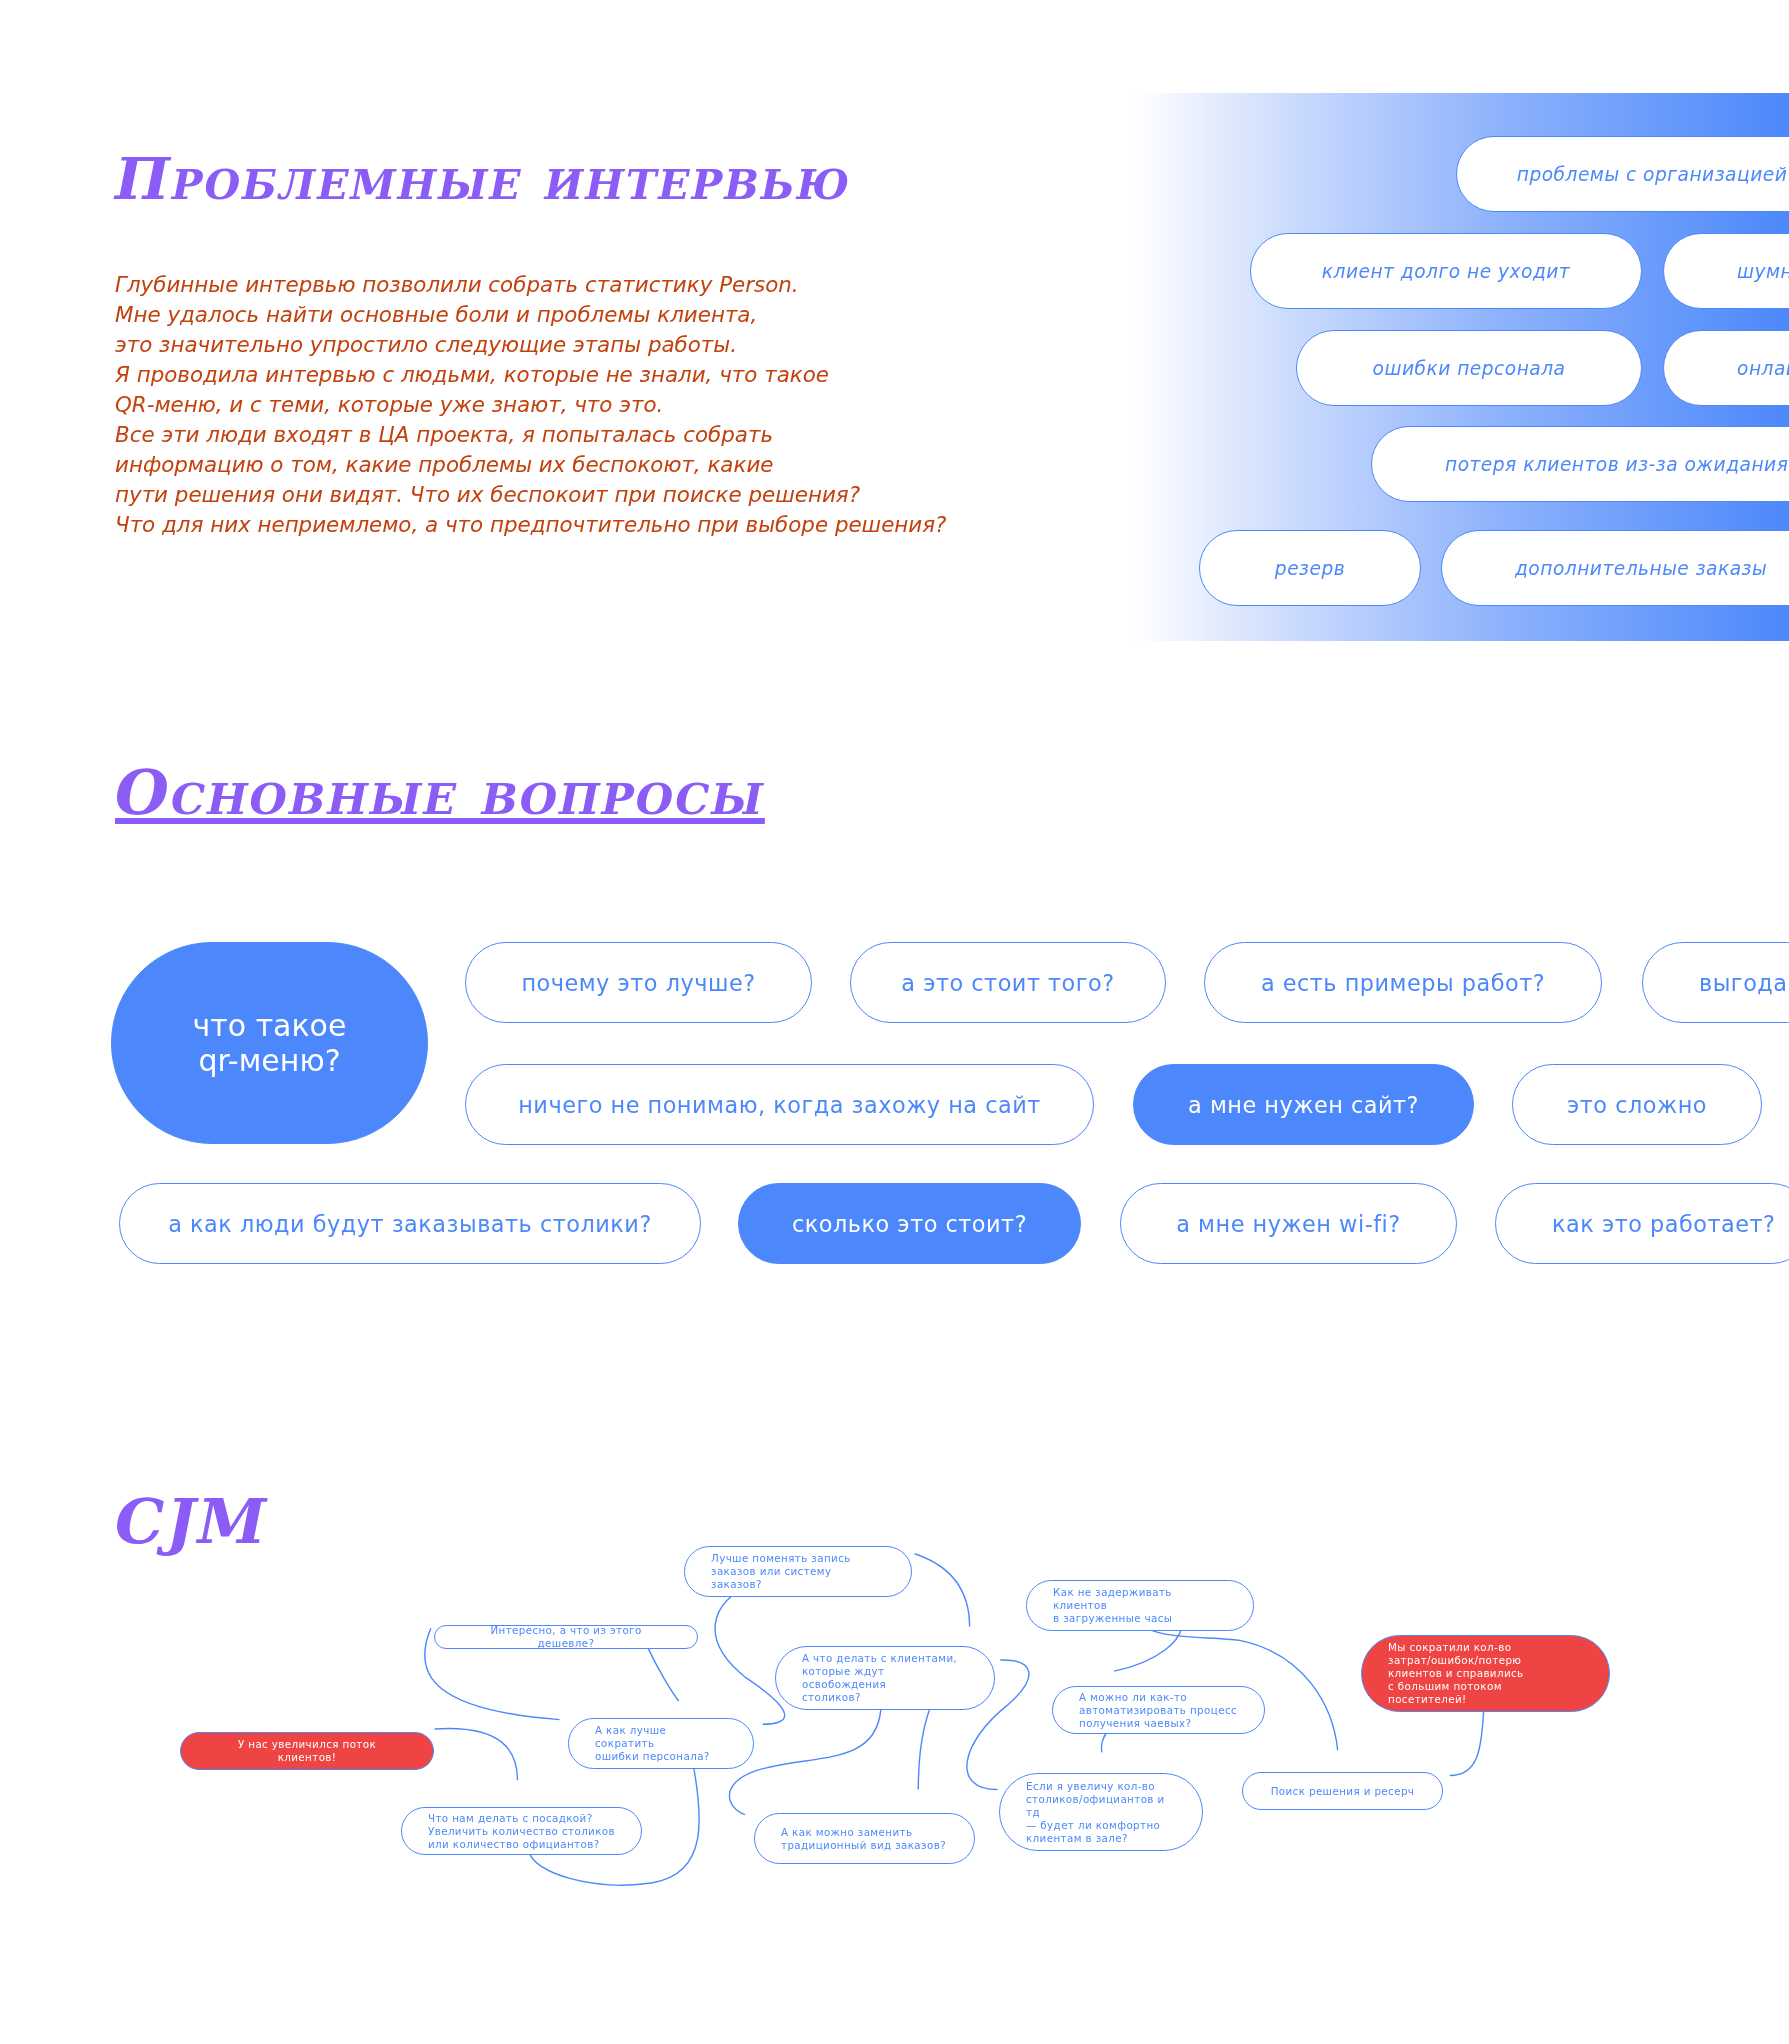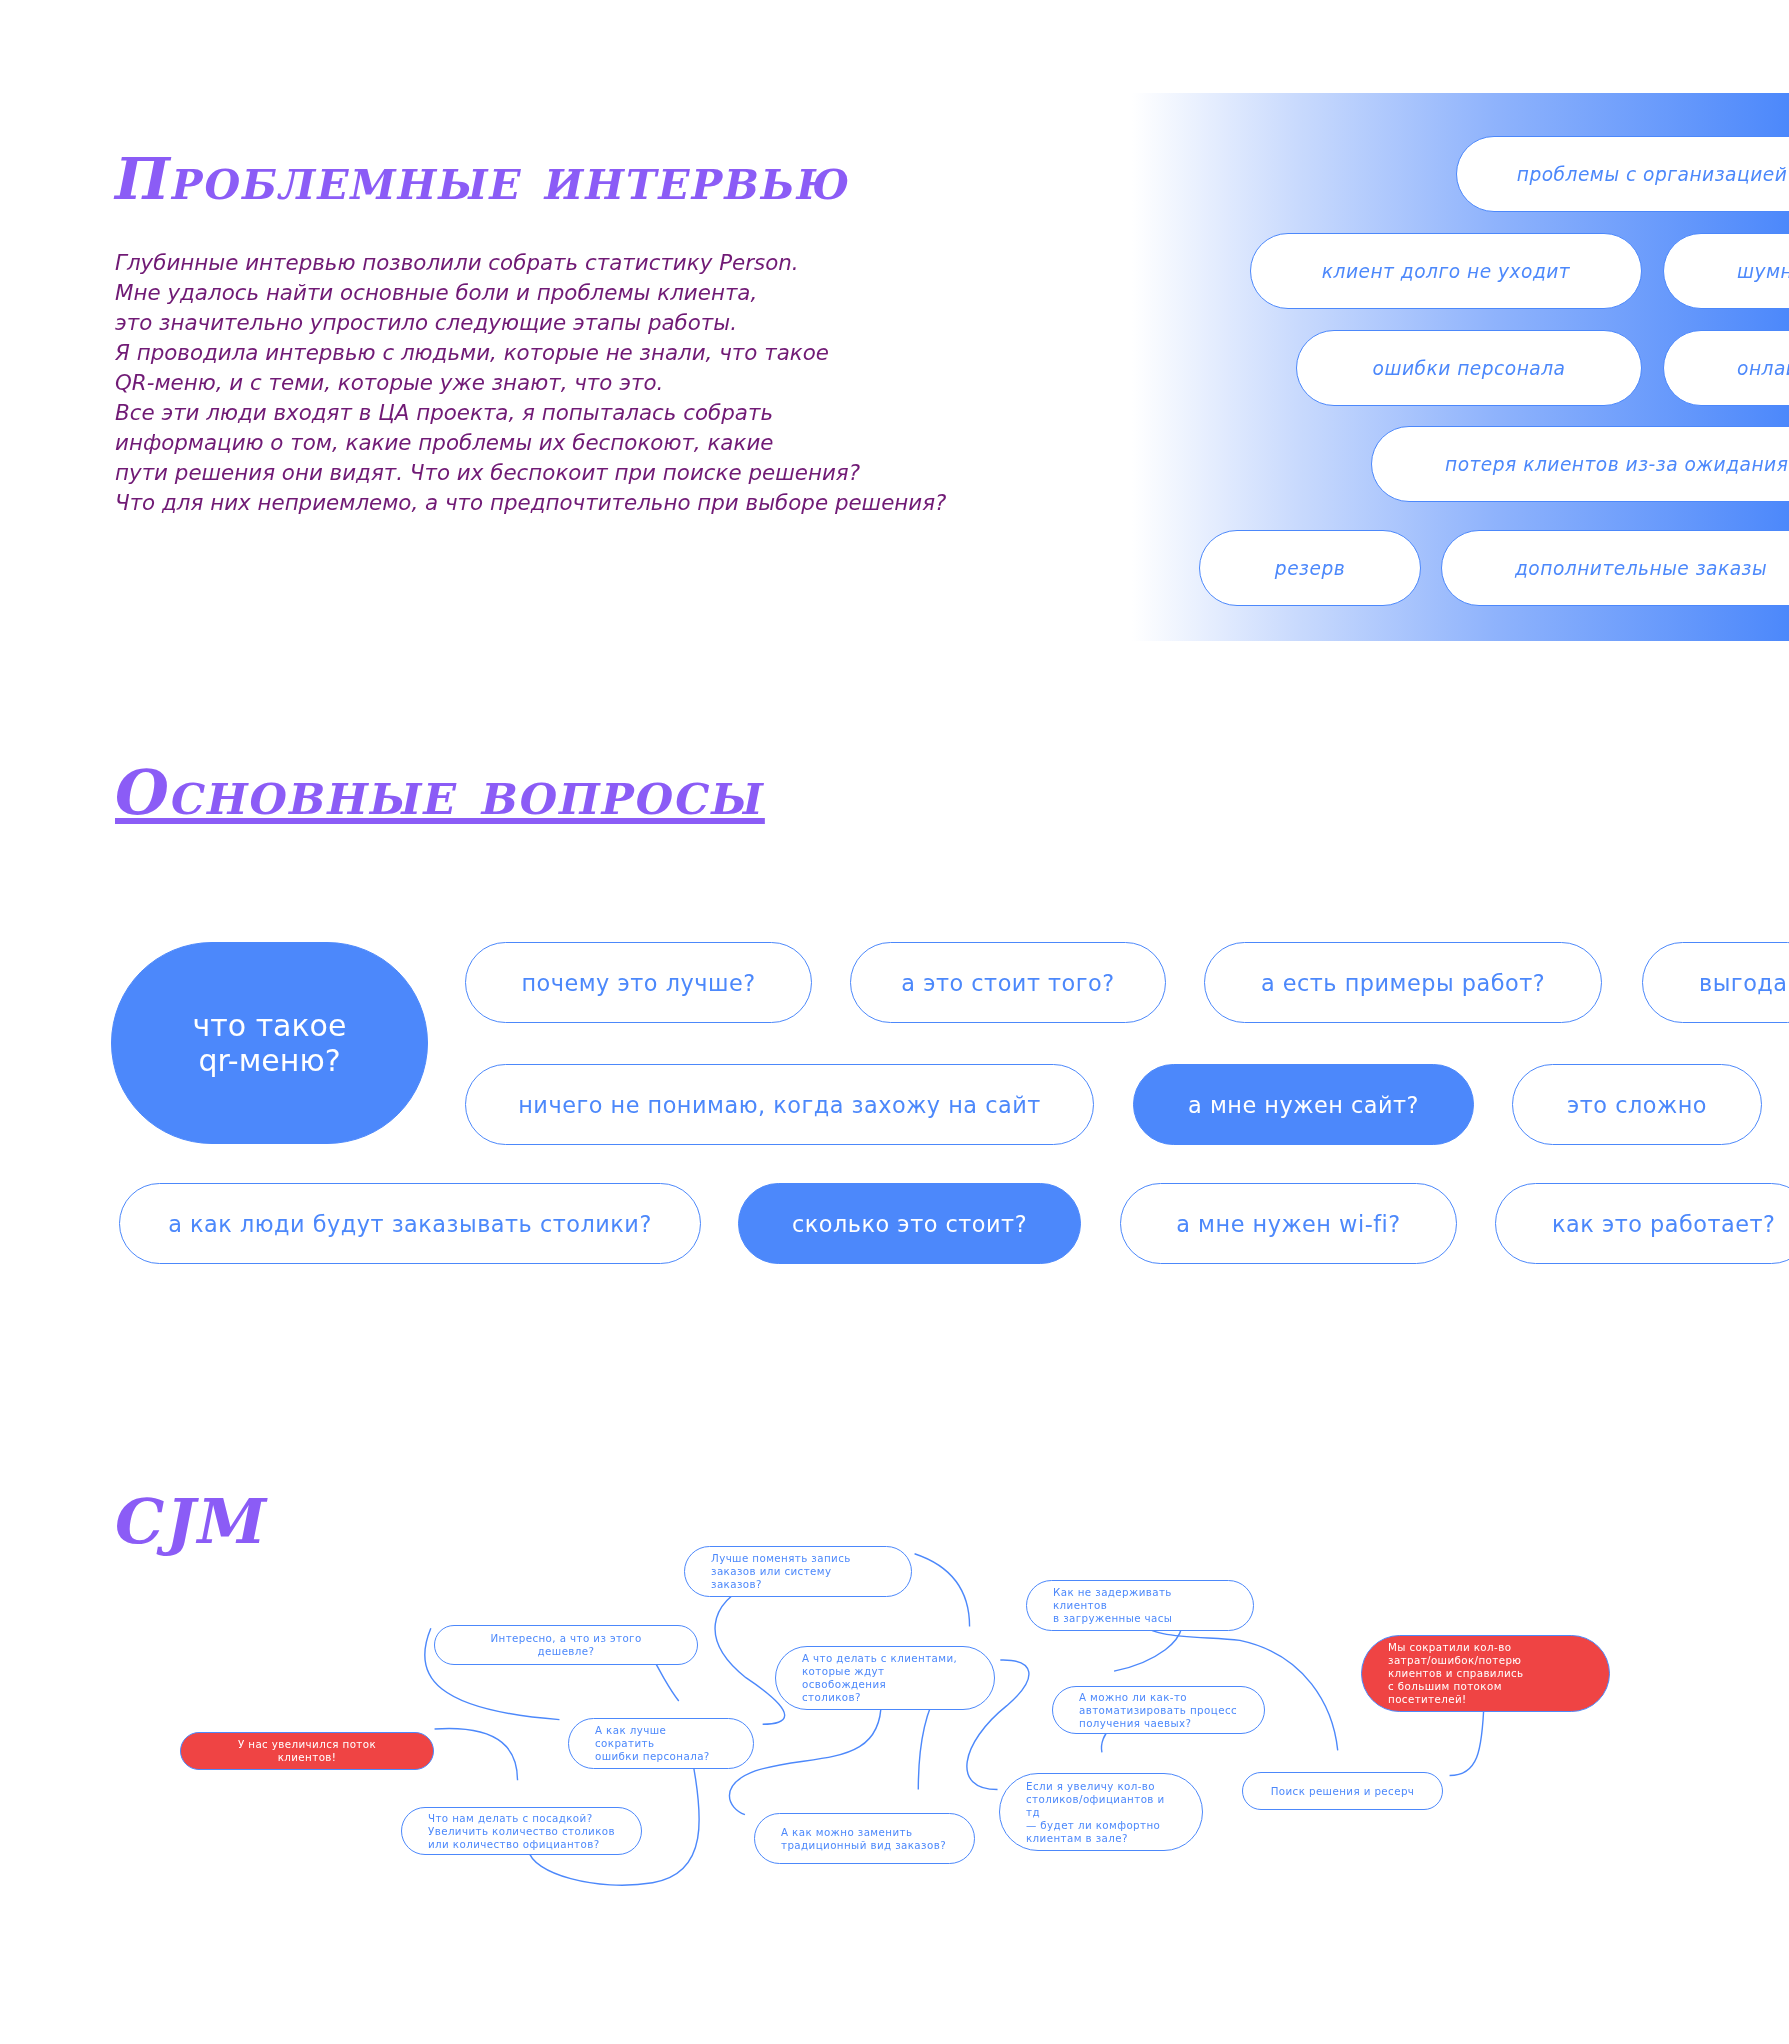--- a/index.html
+++ b/index.html
@@ -3,21 +3,21 @@
 <meta charset="utf-8">
 <style>
   html, body { margin:0; padding:0; }
   body { width:1790px; height:2044px; position:relative; background:#ffffff; overflow:hidden;
          font-family:"DejaVu Sans", sans-serif; color:#000; }
   .abs { position:absolute;font-style:italic; }
   .hand { font-family:"DejaVu Serif", serif; color:#8b5cf6; font-style:italic; font-weight:bold; letter-spacing:1.9px;text-align:center; }
   .h1 { left:115px; top:147px; font-size:58px; line-height:65px; font-variant:small-caps; }
   .h2 { left:115px; top:757px; font-size:62px; line-height:71px; font-variant:small-caps;text-decoration:underline; }
   .h3 { left:115px; top:1454px; font-size:62px; line-height:71px;margin-top:32px; }
-  .intro { left:115px; top:248px; font-size:21.4px; line-height:30px; color:#701a75; white-space:pre-line; width:979px; }
+  .intro { left:115px; top:270px; font-size:21.4px; line-height:30px; color:#c2410c; white-space:pre-line; width:979px; }
 
   .grad { left:1132px; top:93px; width:658px; height:548px;
           background:linear-gradient(90deg, rgba(76,136,251,0) 0%, #c9dafd 25%, #8fb3fc 55%, #4c88fb 100%); }
   .pill { position:absolute; box-sizing:border-box; border:1.9px solid #4c88fb; background:#fff; color:#4c88fb;
           border-radius:9321px; display:flex; align-items:center; justify-content:center; white-space:nowrap; overflow:hidden; }
   .pill.filled { background:#4c88fb; color:#fff; }
   .gp { height:76px; font-size:18.6px; letter-spacing:0.5px; }
   .qp { height:81px; font-size:22.4px; letter-spacing:0.5px; }
   .big { font-size:30px; line-height:35px; text-align:center; white-space:pre-line; }
 
@@ -86,21 +86,21 @@
     <path d="M 1008 1811 C 990 1840, 985 1880, 985 1920"></path>
     <path d="M 1073 1781 C 1110 1780, 1115 1800, 1080 1830 C 1030 1870, 1020 1920, 1070 1920"></path>
     <path d="M 1211 1700 C 1260 1700, 1290 1740, 1250 1770 C 1230 1785, 1210 1790, 1195 1793"></path>
     <path d="M 1218 1736 C 1230 1760, 1290 1755, 1330 1760 C 1400 1775, 1430 1830, 1435 1878"></path>
     <path d="M 1190 1856 C 1185 1860, 1180 1870, 1182 1880"></path>
     <path d="M 1555 1905 C 1585 1905, 1590 1880, 1592 1825"></path>
   </g>
 </svg>
 
 <div class="node filled center" style="left:180px; top:1713px; width:254px; height:38px;">У нас увеличился поток клиентов!</div>
-<div class="node center" style="left:434px; top:1606px; width:264px; height:40px;">Интересно, а что из этого дешевле?</div>
+<div class="node center" style="left:434px; top:1606px; width:264px; height:24px;">Интересно, а что из этого дешевле?</div>
 <div class="node" style="left:684px; top:1527px; width:228px; height:51px;">Лучше поменять запись
 заказов или систему заказов?</div>
 <div class="node" style="left:568px; top:1699px; width:186px; height:51px;">А как лучше сократить
 ошибки персонала?</div>
 <div class="node" style="left:401px; top:1788px; width:241px; height:48px;">Что нам делать с посадкой?
 Увеличить количество столиков
 или количество официантов?</div>
 <div class="node" style="left:775px; top:1627px; width:220px; height:64px;">А что делать с клиентами,
 которые ждут освобождения
 столиков?</div>

